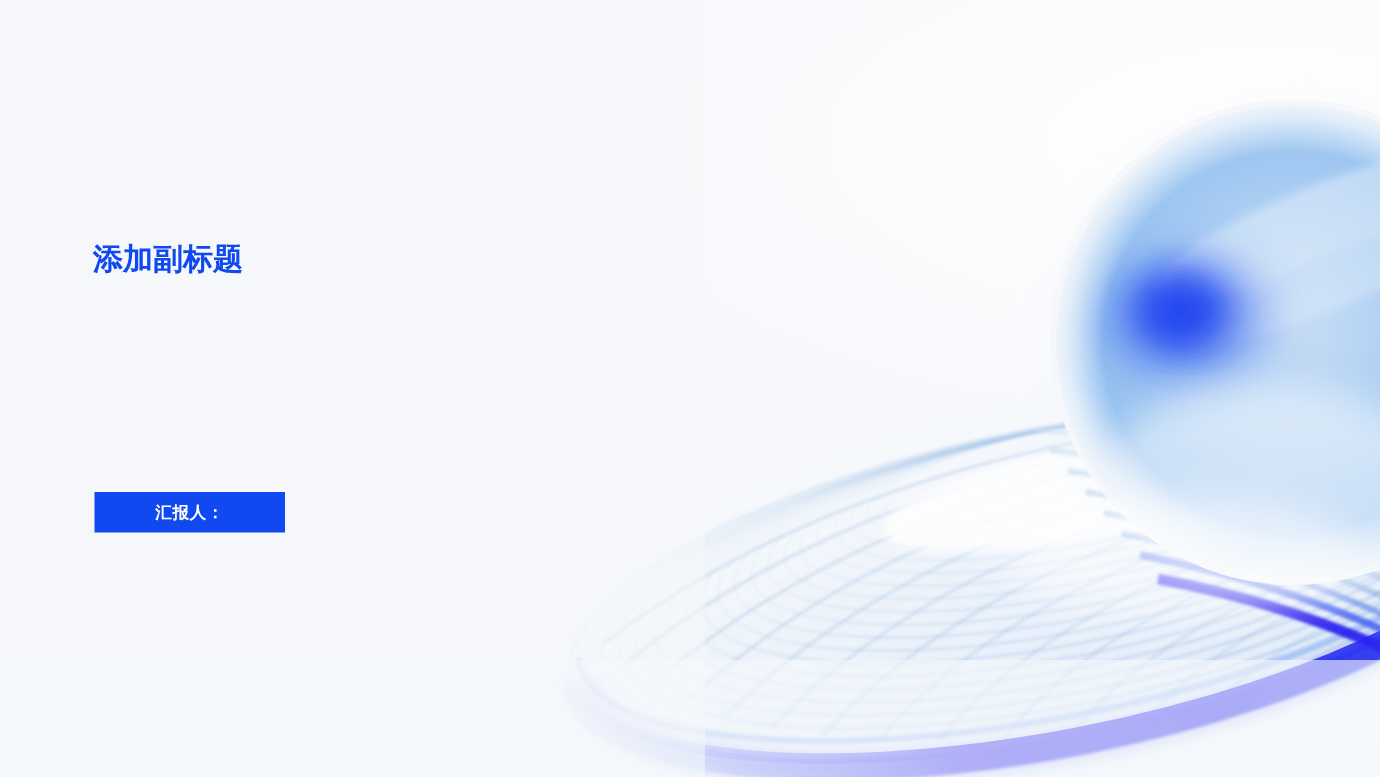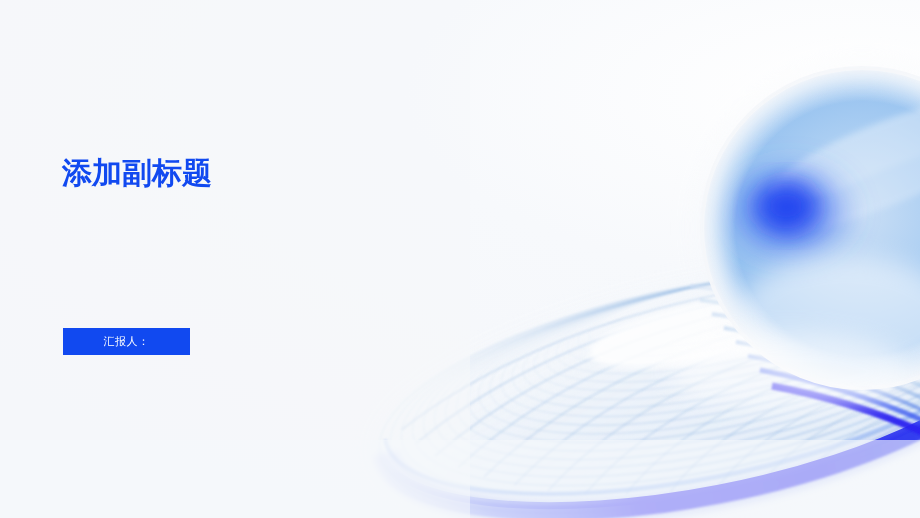--- a/index.html
+++ b/index.html
@@ -15,40 +15,40 @@
   }
 
   
   #art{position:absolute;inset:0;width:920px;height:518px;pointer-events:none;}
 
   
   #content{position:absolute;inset:0;}
 
   .subtitle{
     position:absolute;left:62px;top:155px;
-    font-size:30px;font-weight:bold;letter-spacing:0px;
+    font-size:20px;font-weight:bold;letter-spacing:0px;
     line-height:36px;
     color:#1149f0;
     white-space:nowrap;
   }
   .title{
     position:absolute;left:60px;top:205px;
     width:580px;
     font-size:46px;font-weight:bold;
     line-height:50px;letter-spacing:-0.5px;
     color:#282828;
   }
   .presenter-badge{
     position:absolute;left:63px;top:328px;
     width:127px;height:27px;
     background:#1149f0;
     display:flex;align-items:center;justify-content:center;
   }
   .presenter-badge span{
-    color:#ffffff;font-size:11px;font-weight:normal;letter-spacing:0.5px;
+    color:#ffffff;font-size:11px;font-weight:bold;letter-spacing:0.5px;
   }
 </style>
 </head>
 <body>
 
 <div id="slide">
 
   <svg id="art" viewBox="0 0 920 518" width="920" height="518" xmlns="http://www.w3.org/2000/svg">
     <defs>
 

